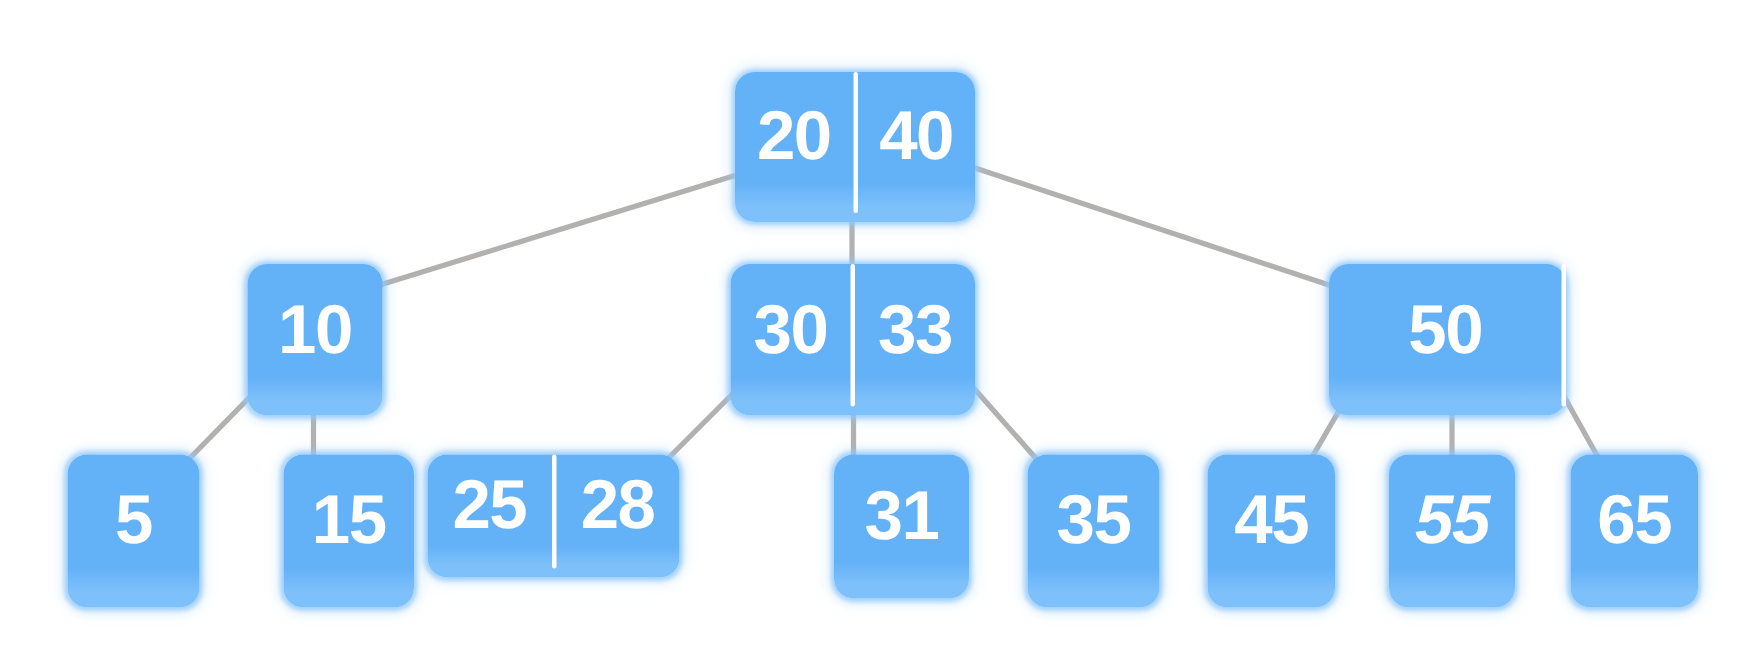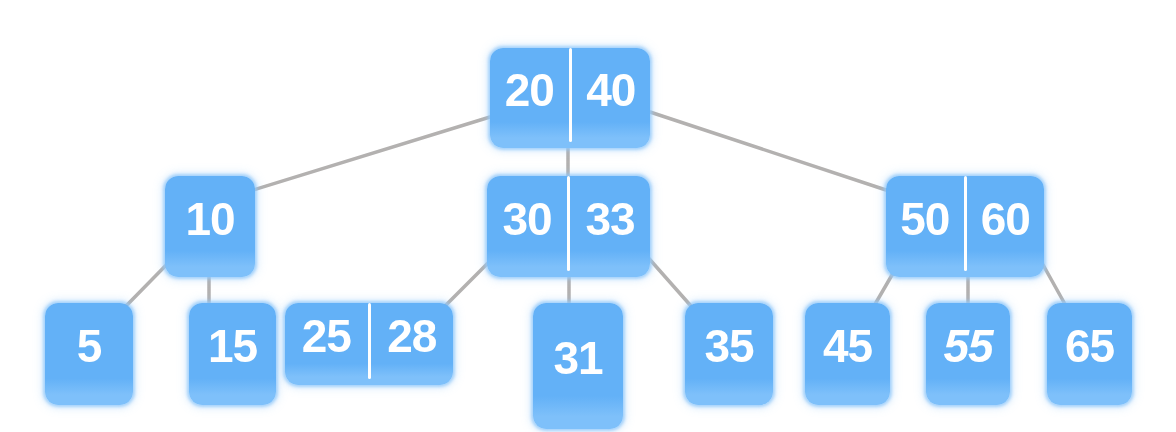--- a/index.html
+++ b/index.html
@@ -78,34 +78,33 @@
         <div class="cell" style="color: rgb(255, 255, 255);">10</div>
       </div>
       <div class="node" style="left: 487px; top: 176px; width: 163px; height: 101px; background: linear-gradient(rgb(99, 177, 247) 74%, rgb(126, 192, 250) 90%);">
         <div class="cell" style="color: rgb(255, 255, 255);">30</div>
         <div class="divider" style="background: rgb(255, 255, 255);"></div>
         <div class="cell" style="color: rgb(255, 255, 255);">33</div>
       </div>
       <div class="node" style="left: 886px; top: 176px; width: 158px; height: 101px; background: linear-gradient(rgb(99, 177, 247) 74%, rgb(126, 192, 250) 90%);">
         <div class="cell" style="color: rgb(255, 255, 255);">50</div>
         <div class="divider" style="background: rgb(255, 255, 255);"></div>
-        <div class="cell" style="color: rgb(255, 255, 255);">60</div>
       </div>
       <div class="node" style="left: 45px; top: 303px; width: 88px; height: 102px; background: linear-gradient(rgb(99, 177, 247) 74%, rgb(126, 192, 250) 90%);">
         <div class="cell" style="color: rgb(255, 255, 255);">5</div>
       </div>
       <div class="node" style="left: 163px; top: 303px; width: 87px; height: 102px; background: linear-gradient(rgb(99, 177, 247) 74%, rgb(126, 192, 250) 90%); margin-left: 26px;">
         <div class="cell" style="color: rgb(255, 255, 255);">15</div>
       </div>
       <div class="node" style="left: 285px; top: 303px; width: 168px; height: 82px; background: linear-gradient(rgb(99, 177, 247) 74%, rgb(126, 192, 250) 90%);">
         <div class="cell" style="color: rgb(255, 255, 255);">25</div>
         <div class="divider" style="background: rgb(255, 255, 255);"></div>
         <div class="cell" style="color: rgb(255, 255, 255);">28</div>
       </div>
-      <div class="node" style="left: 533px; top: 303px; width: 90px; height: 126px; background: linear-gradient(rgb(99, 177, 247) 74%, rgb(126, 192, 250) 90%);">
+      <div class="node" style="left: 556px; top: 303px; width: 90px; height: 96px; background: linear-gradient(rgb(99, 177, 247) 74%, rgb(126, 192, 250) 90%);">
         <div class="cell" style="color: rgb(255, 255, 255);">31</div>
       </div>
       <div class="node" style="left: 685px; top: 303px; width: 88px; height: 102px; background: linear-gradient(rgb(99, 177, 247) 74%, rgb(126, 192, 250) 90%);">
         <div class="cell" style="color: rgb(255, 255, 255);">35</div>
       </div>
       <div class="node" style="left: 805px; top: 303px; width: 85px; height: 102px; background: linear-gradient(rgb(99, 177, 247) 74%, rgb(126, 192, 250) 90%);">
         <div class="cell" style="color: rgb(255, 255, 255);">45</div>
       </div>
       <div class="node" style="left: 926px; top: 303px; width: 84px; height: 102px; background: linear-gradient(rgb(99, 177, 247) 74%, rgb(126, 192, 250) 90%); font-style: italic;">
         <div class="cell" style="color: rgb(255, 255, 255);">55</div>

